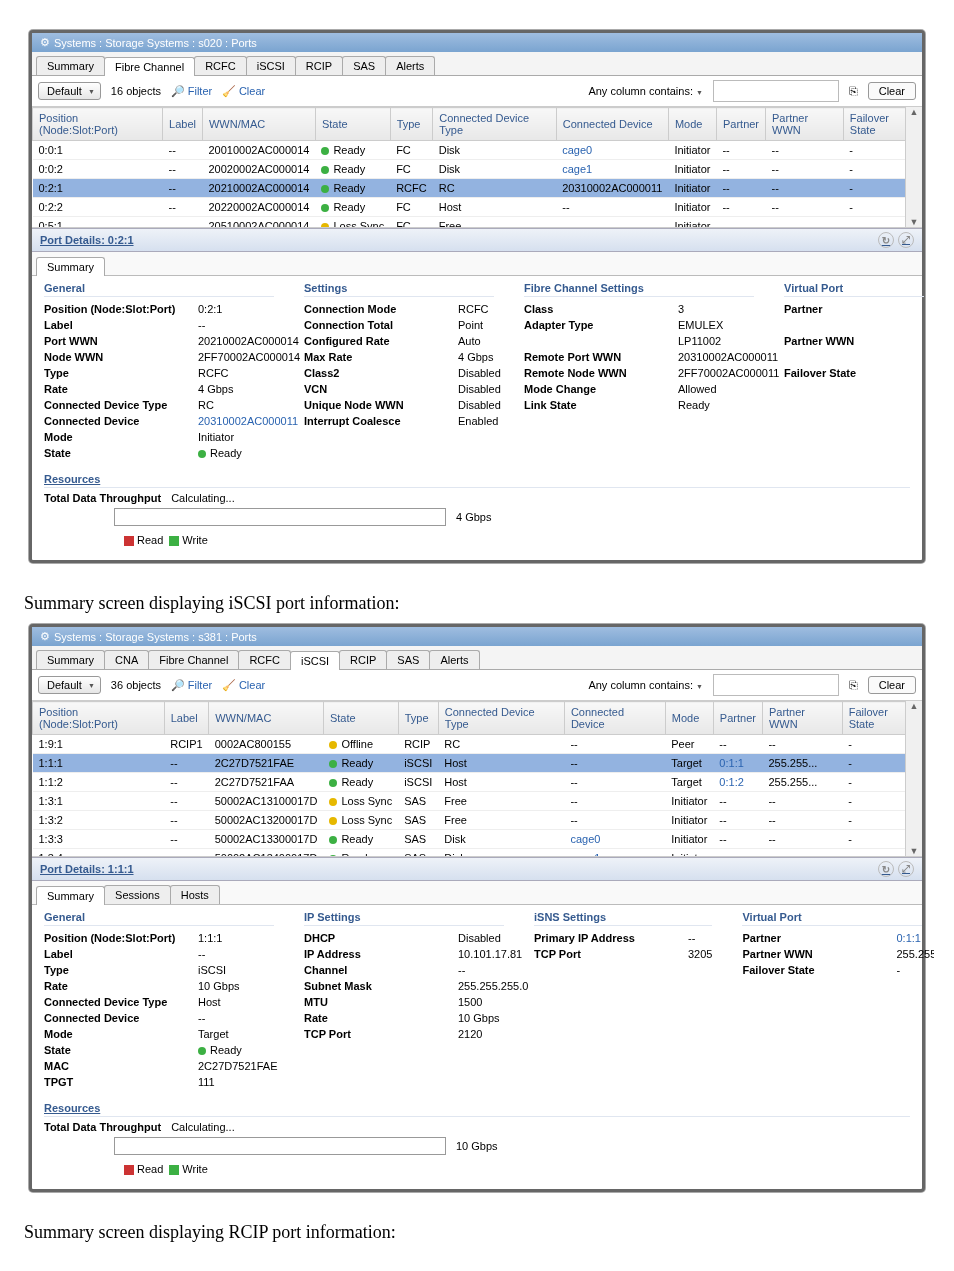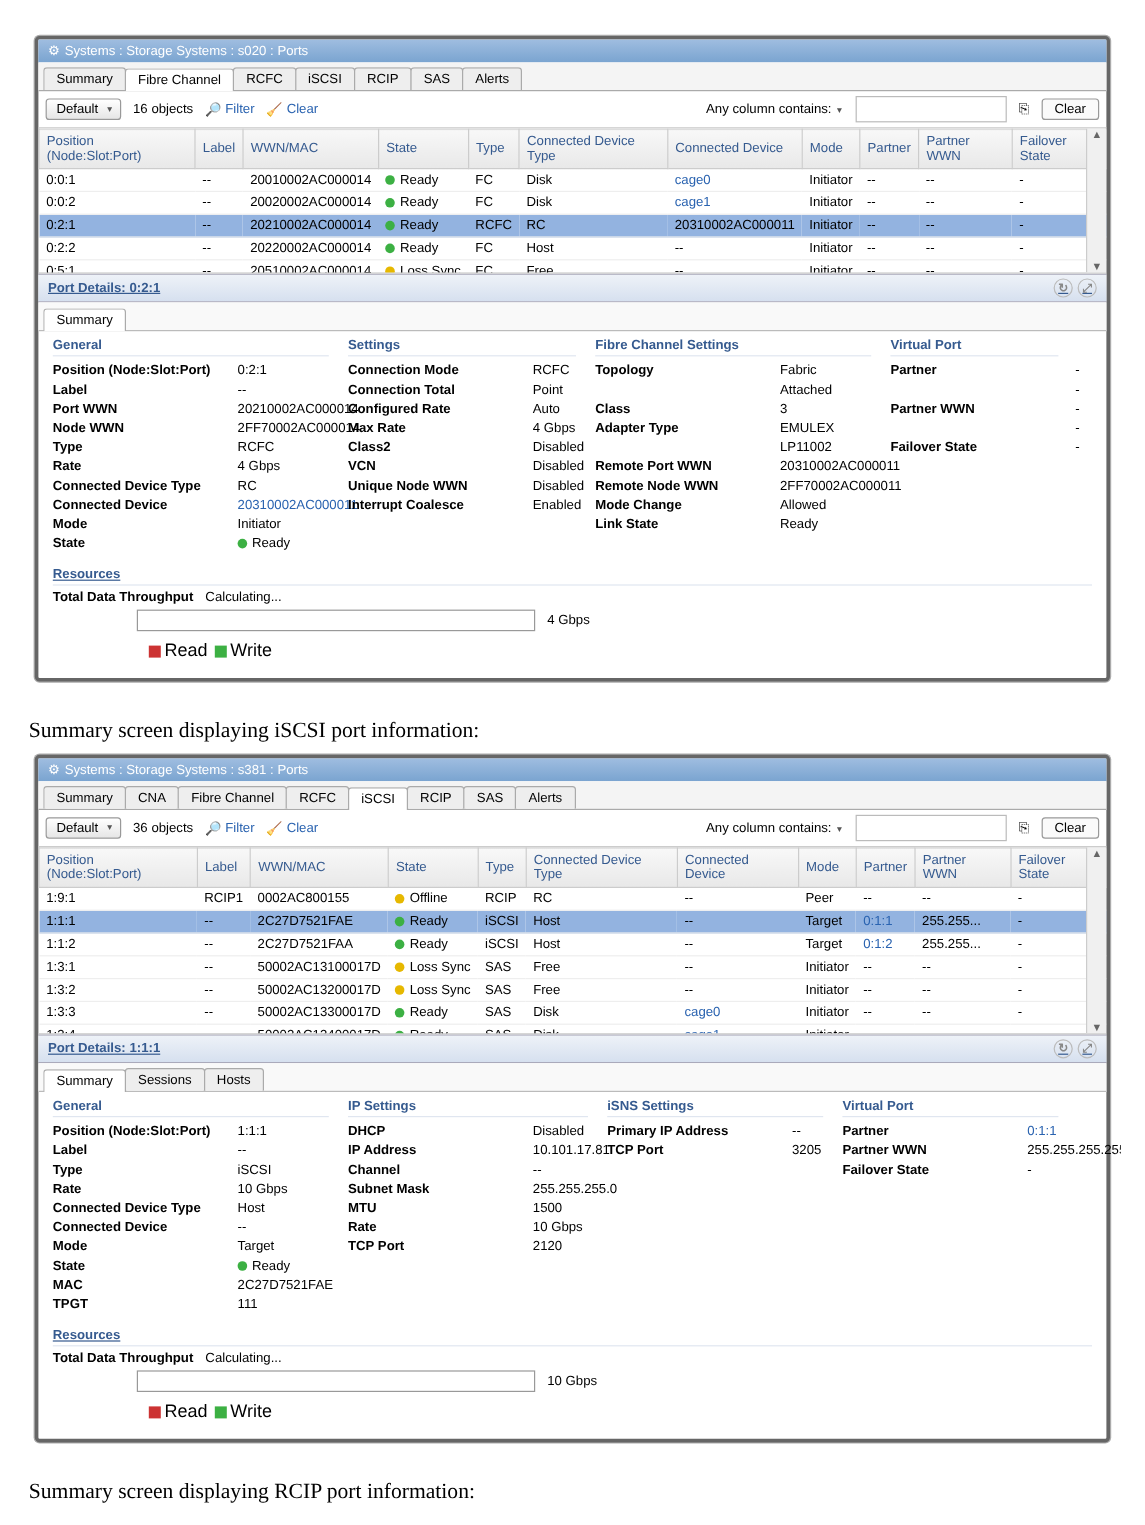--- a/index.html
+++ b/index.html
@@ -130,21 +130,21 @@
     display:flex; align-items:center; justify-content:space-between;text-decoration:underline;
   }
   .section-title .controls { font-size:10px; color:#888; display:flex; gap:4px;}
   .section-title .controls span { border:1px solid #bbb; border-radius:50%; width:14px; height:14px; display:flex; align-items:center; justify-content:center;}
   .subtabs {
     display:flex; gap:0; padding: 4px 4px 0; border-bottom:1px solid #bbb; background:#f9f9f9;
   }
   .detail-body {
     display: flex;
     padding: 6px 12px 4px;
-    gap: 16px;
+    gap: 30px;
   }
   .col {
     font-size: 11px;
   }
   .col h4 {
     margin: 0 0 4px;
     color: #355a8f;
     font-size: 11px;
     font-weight: bold;
     border-bottom: 1px solid #e0e6f0;
@@ -152,21 +152,21 @@
   }
   .kv { display:flex; gap:4px; line-height:16px;}
   .kv .k { font-weight:bold; min-width:150px; }
   .kv .v.linkc { color:#2a63b0; }
   .resources { padding: 2px 12px 10px; }
   .resources h4 { color:#355a8f; font-size:11px; margin:6px 0 4px; border-bottom:1px solid #e0e6f0; padding-bottom:2px;text-decoration:underline;}
   .progress-row { display:flex; align-items:center; gap:10px; font-size:11px;}
   .progress-bar {
     border:1px solid #999; width:330px; height:16px; background: #fff;
   }
-  .legend { display:flex; gap:6px; margin:8px 0 4px 80px; font-size:15px;}
+  .legend { display:flex; gap:6px; margin:8px 0 4px 80px; font-size:11px;}
   .legend .sw { width:10px; height:10px; display:inline-block; vertical-align:middle; margin-right:3px;}
   .sw-red{background:#cc3333;} .sw-green{background:#3cb043;}
   .caption {
     font-family: Georgia, 'Times New Roman', serif;
     font-size: 18px;
     margin: 18px 4px 6px;
   }
   .footer {
     text-align: right;
     font-size: 14px;
@@ -384,24 +384,20 @@
           <span class="v">Disabled</span>
         </div>
         <div class="kv">
           <span class="k">Interrupt Coalesce</span>
           <span class="v">Enabled</span>
         </div>
       </div>
     <div class="col" style="width:230px" id="s1-fibre">
         <h4>Fibre Channel Settings</h4>
         <div class="kv">
-          <span class="k">Topology</span>
-          <span class="v">Fabric Attached</span>
-        </div>
-        <div class="kv">
           <span class="k">Class</span>
           <span class="v">3</span>
         </div>
         <div class="kv">
           <span class="k">Adapter Type</span>
           <span class="v">EMULEX LP11002</span>
         </div>
         <div class="kv">
           <span class="k">Remote Port WWN</span>
           <span class="v">20310002AC000011</span>

